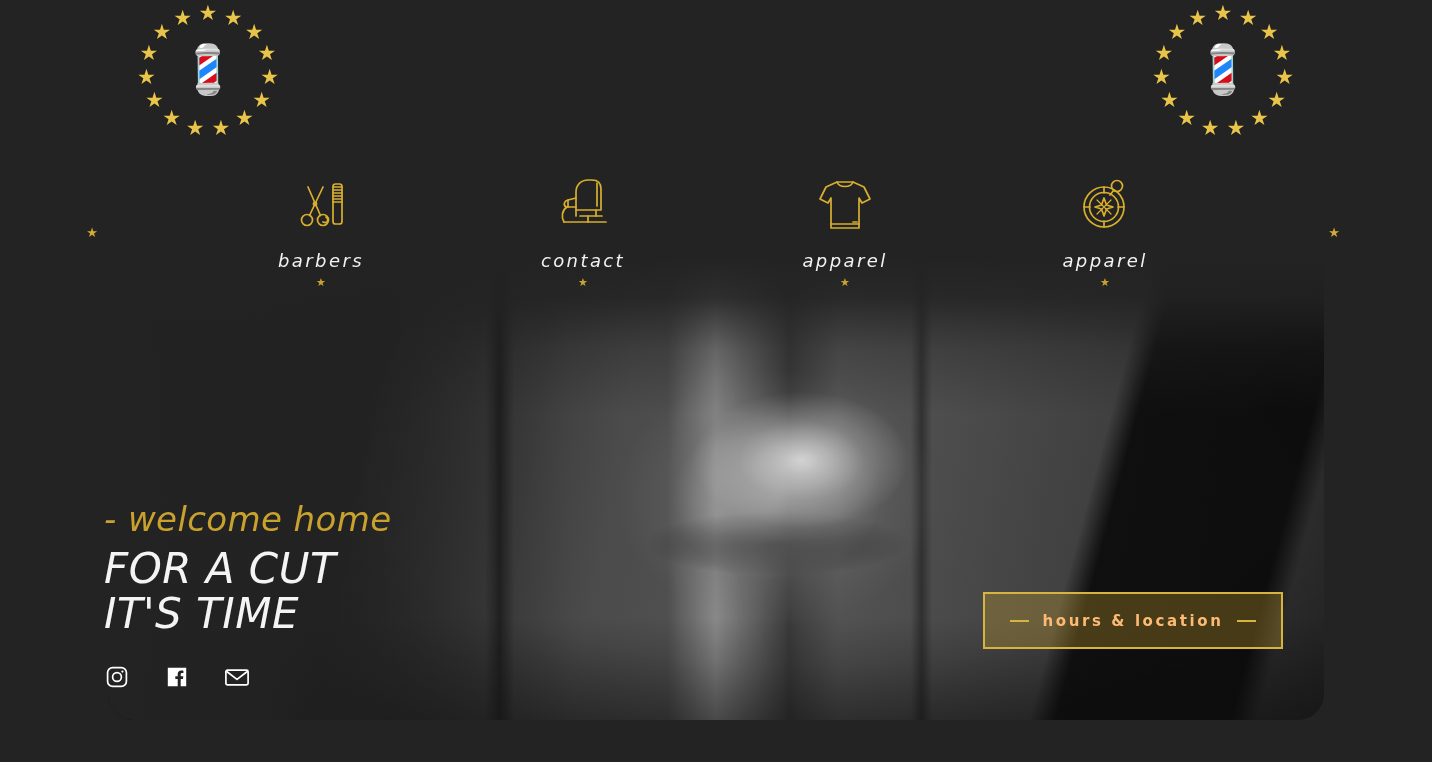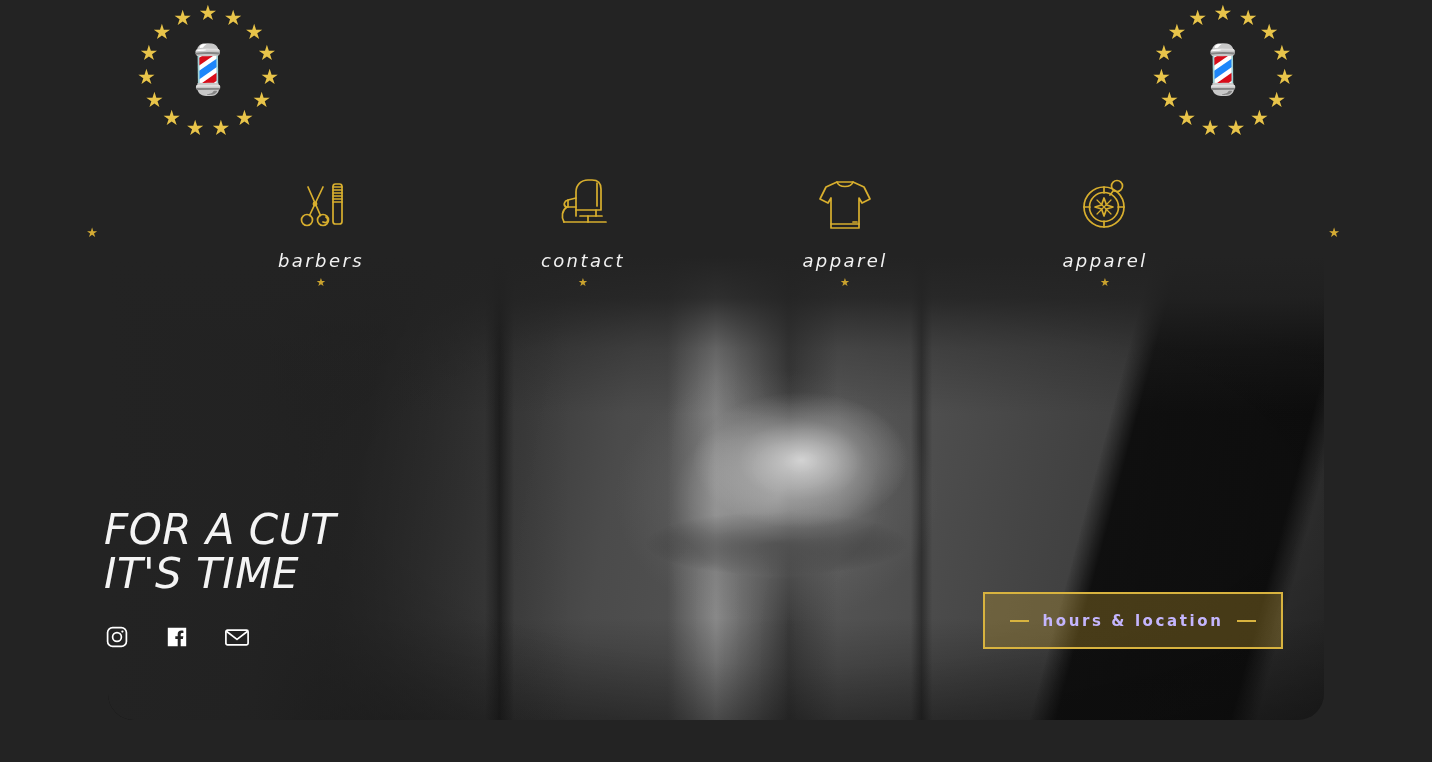--- a/index.html
+++ b/index.html
@@ -278,21 +278,21 @@
     width: 19px;
     height: 2px;
     background: #d8b33f;
     flex: none;
   }
   .cta-label {
     font-family: "DejaVu Sans", sans-serif;
     font-weight: 700;
     font-size: 15px;
     letter-spacing: 2.6px;
-    color: #c4b5fd;
+    color: #fdba74;
     white-space: nowrap;
   }
 </style>
 </head>
 <body>
 
 <div class="page">
 
   <div class="header">
 
@@ -410,20 +410,21 @@
     </div>
   </nav>
 
   <div class="hero">
     <div class="photo"></div>
     <div class="photo-vignette"></div>
     <div class="photo-fade"></div>
   </div>
 
   <div class="hero-copy">
+    <div class="eyebrow">- welcome home</div>
     <div class="headline">
       <span class="headline-line">FOR A CUT</span>
       <span class="headline-line">IT'S TIME</span>
     </div>
 
     <div class="socials">
       <a class="social-link">
         <svg width="24" height="24" viewBox="0 0 24 24" fill="none" stroke="#ffffff" stroke-width="1.7">
           <rect x="2.6" y="2.6" width="18.8" height="18.8" rx="5"></rect>
           <circle cx="12" cy="12" r="4.4"></circle>

